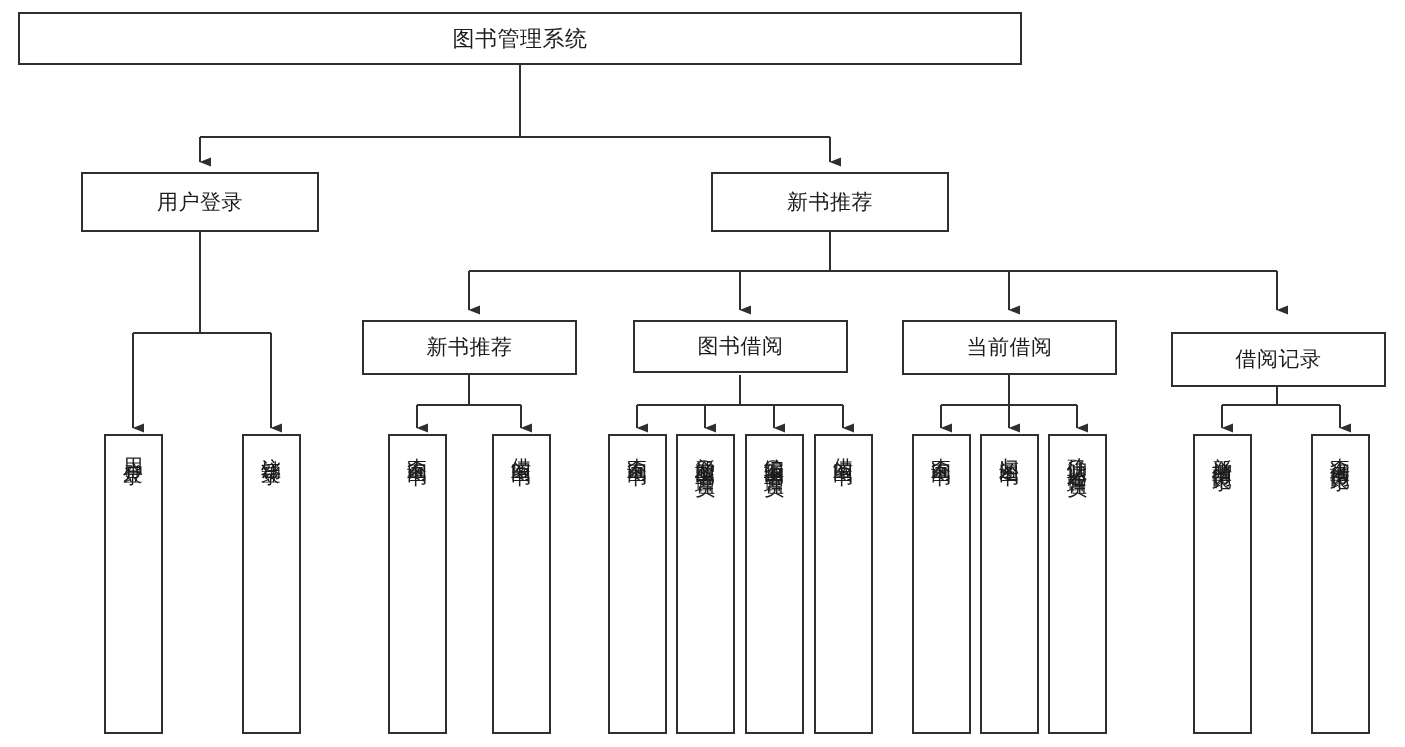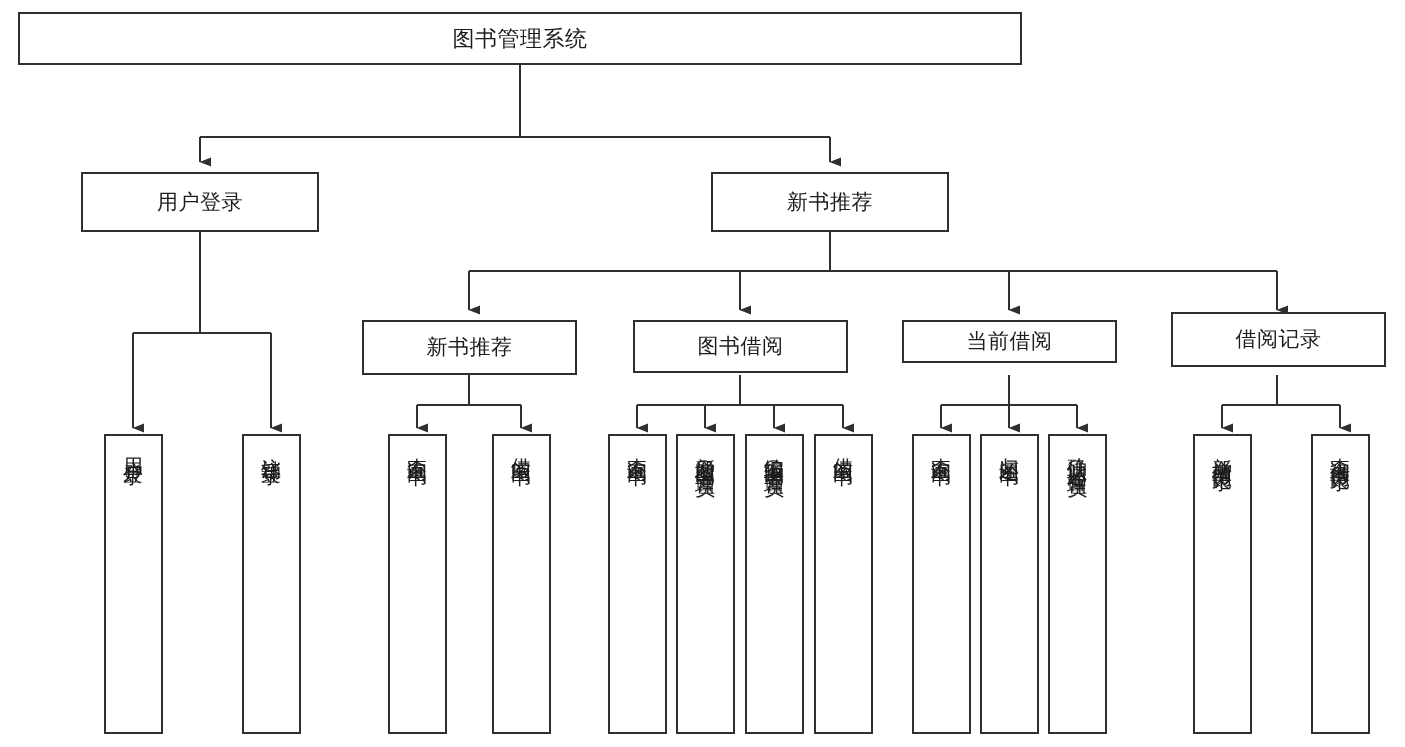--- a/index.html
+++ b/index.html
@@ -144,25 +144,25 @@
   </div>
 
   <div class="node h" style="left:362px; top:320px; width:215px; height:55px;">
     <span class="node-label">新书推荐</span>
   </div>
 
   <div class="node h" style="left:633px; top:320px; width:215px; height:53px;">
     <span class="node-label">图书借阅</span>
   </div>
 
-  <div class="node h" style="left:902px; top:320px; width:215px; height:43px;">
+  <div class="node h" style="left:902px; top:320px; width:215px; height:55px;">
     <span class="node-label">当前借阅</span>
   </div>
 
-  <div class="node h" style="left:1171px; top:312px; width:215px; height:55px;">
+  <div class="node h" style="left:1171px; top:332px; width:215px; height:55px;">
     <span class="node-label">借阅记录</span>
   </div>
 
   <div class="node v" style="left:104px; top:434px; width:59px; height:300px;">
     <span class="node-label">用户登录</span>
   </div>
 
   <div class="node v" style="left:242px; top:434px; width:59px; height:300px;">
     <span class="node-label">注销登录</span>
   </div>

